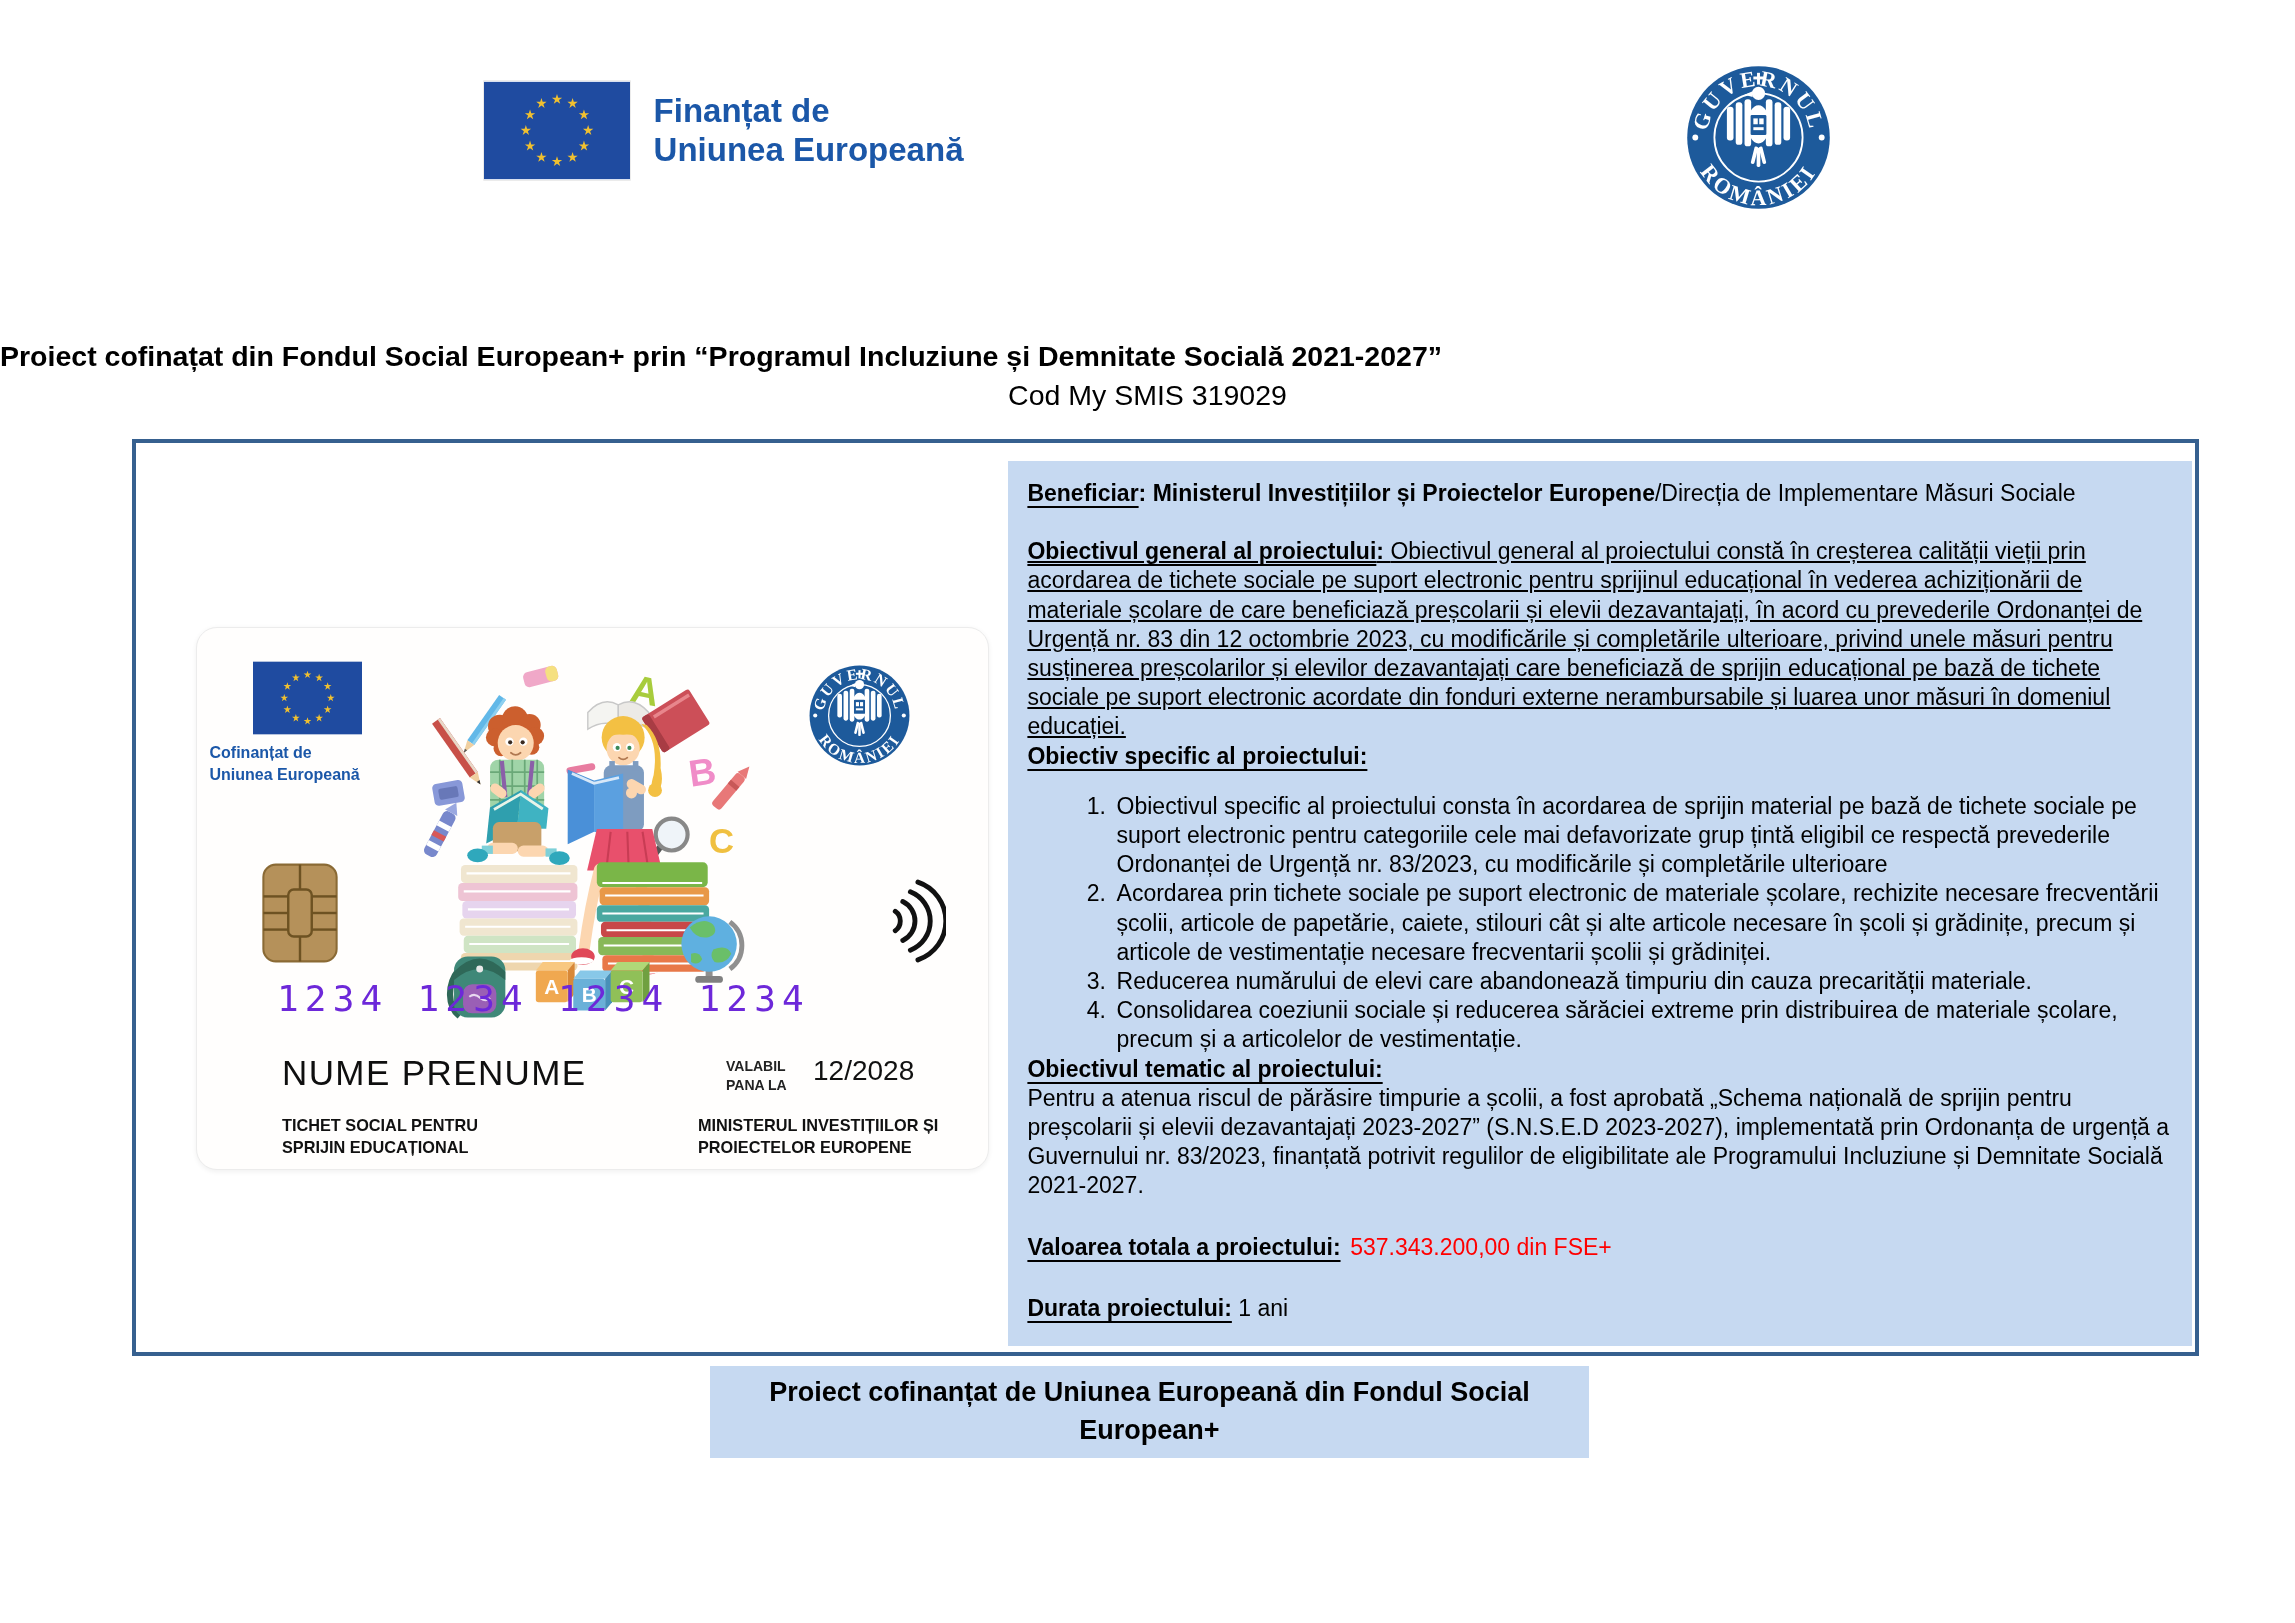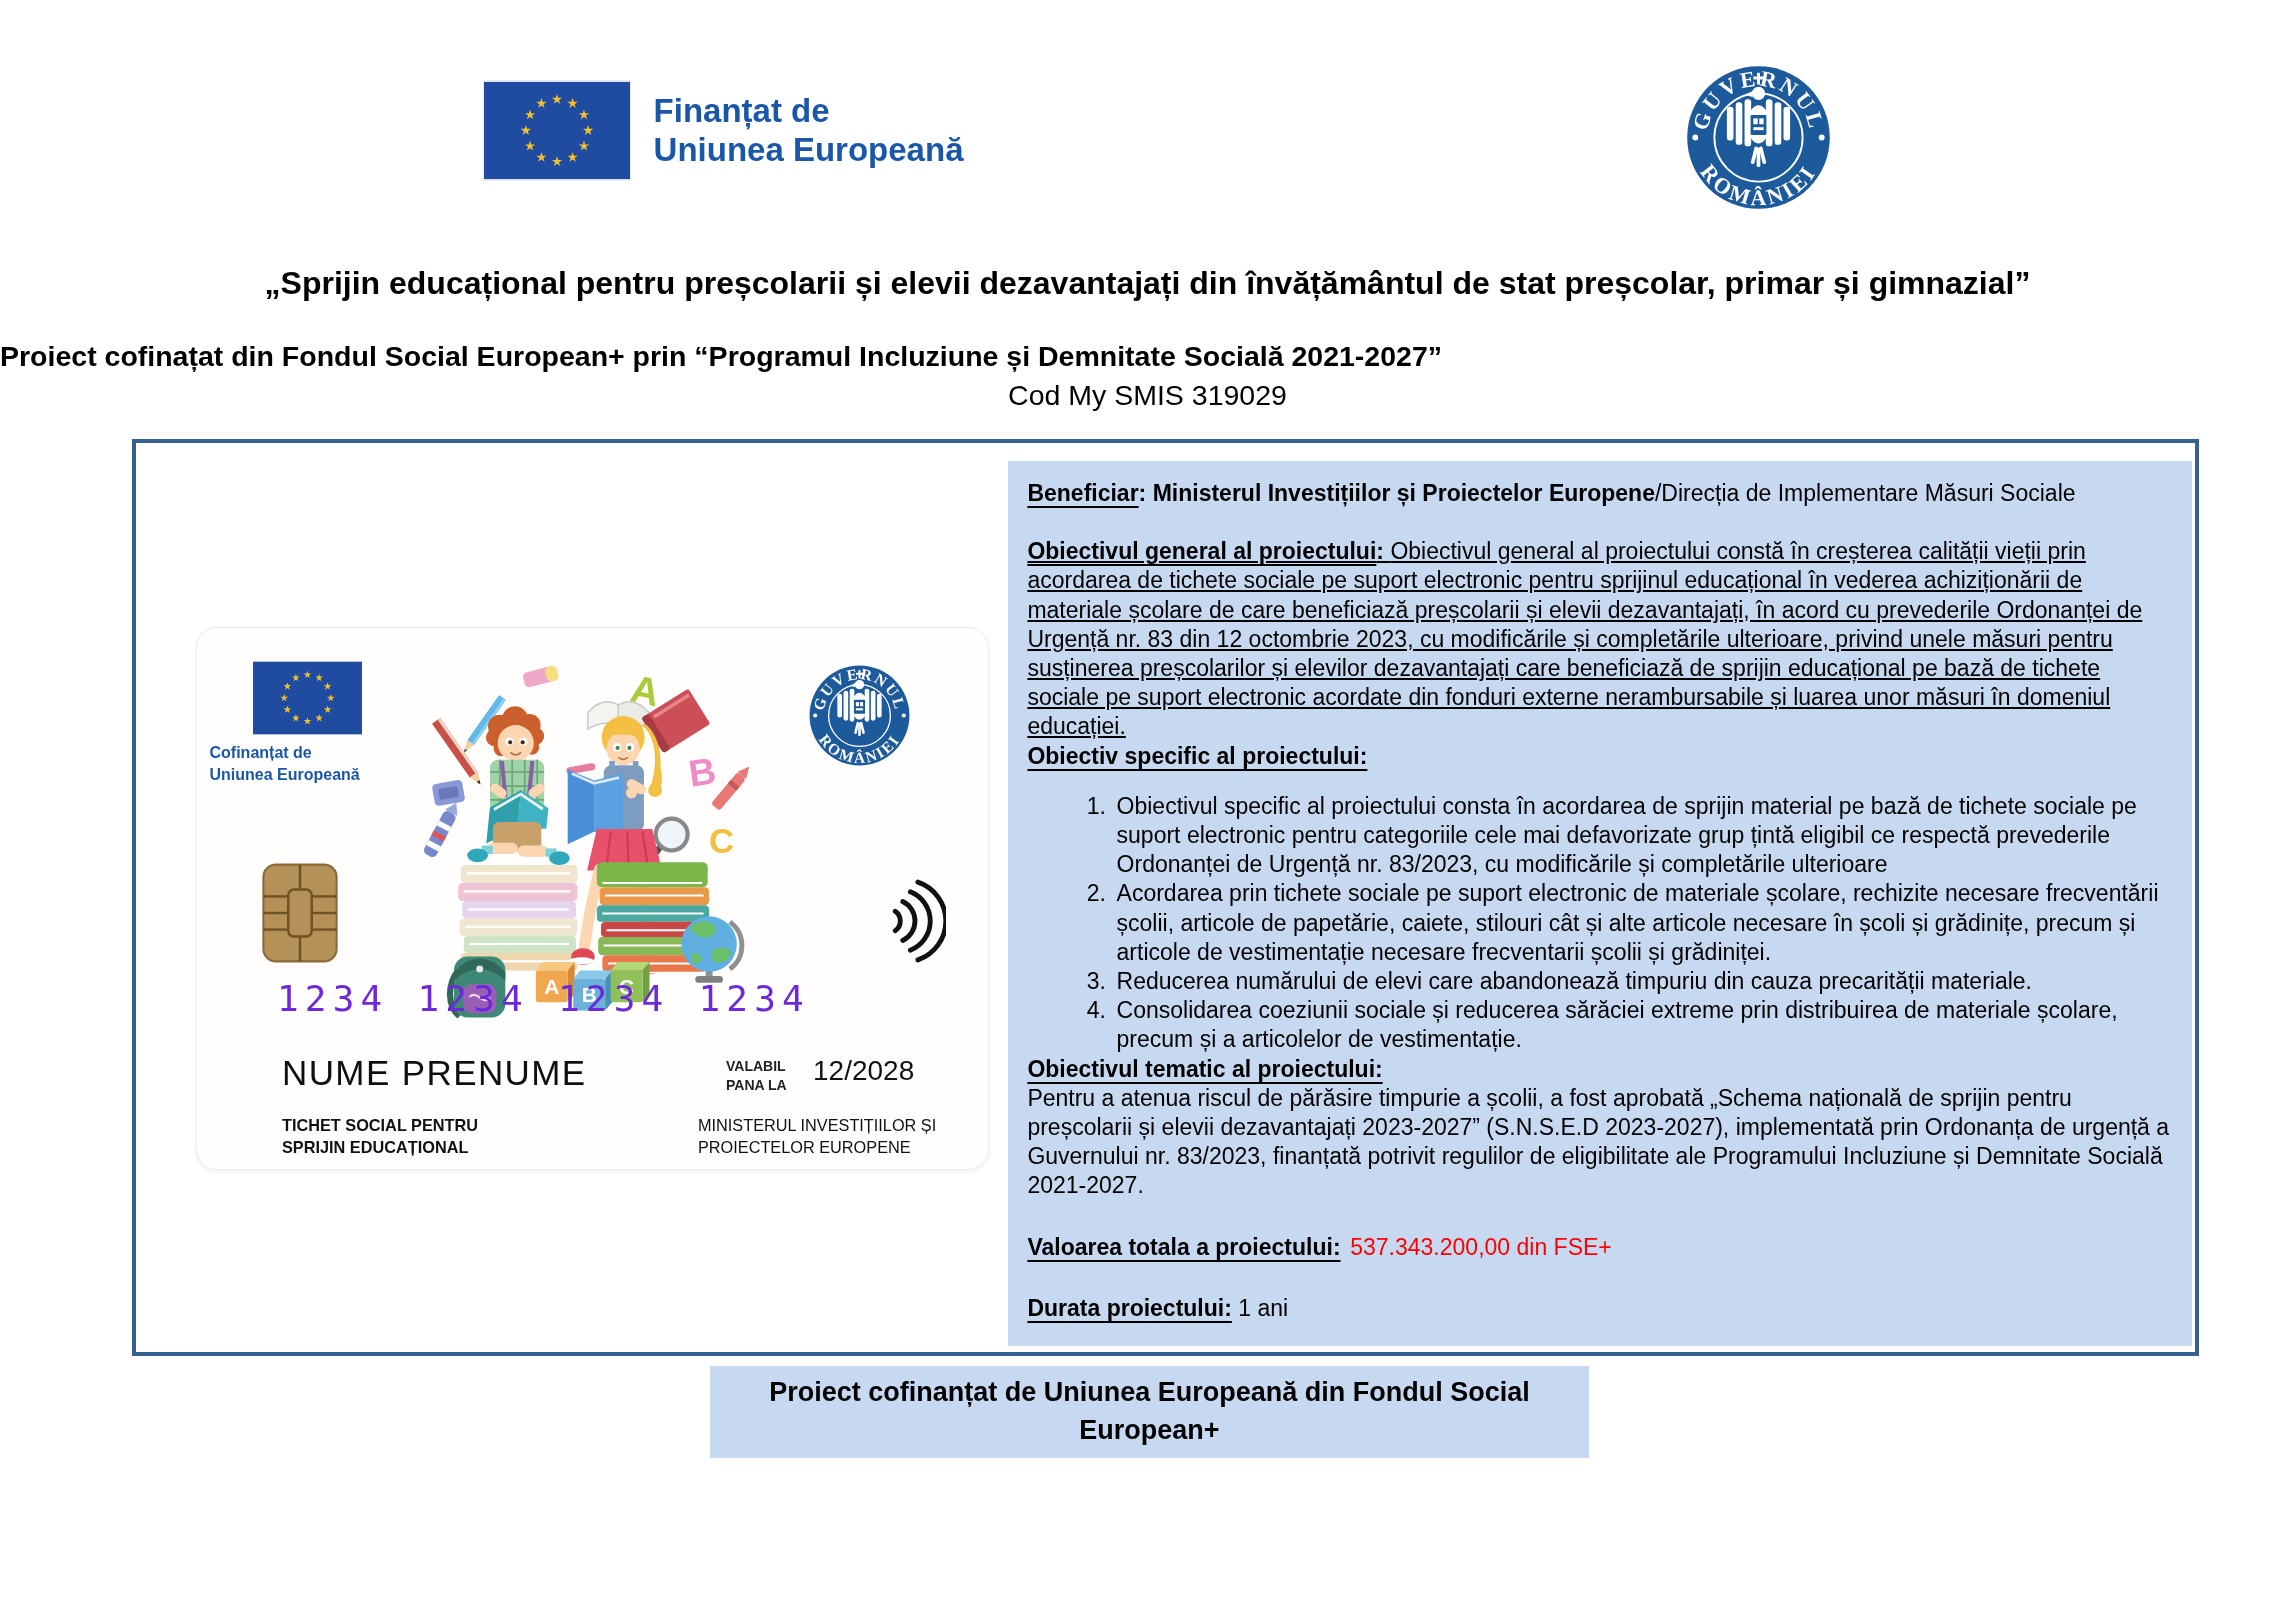--- a/index.html
+++ b/index.html
@@ -49,21 +49,21 @@
   .card-contactless{position:absolute;left:695px;top:239px;width:54px;height:108px;}
   .card-number{position:absolute;left:80px;top:350px;font-family:"DejaVu Sans Mono",monospace;
         font-size:36px;letter-spacing:6.2px;color:#6d28d9;z-index:5;white-space:nowrap;}
   .card-number .grp{margin-right:29px;}
   .card-number .grp:last-child{margin-right:0;}
   .card-name{position:absolute;left:85px;top:425px;font-size:35px;letter-spacing:1.4px;color:#0f0f0f;}
   .card-valid-label{position:absolute;left:529px;top:429px;font-size:14px;font-weight:600;
         color:#222;line-height:1.35;}
   .card-valid-value{position:absolute;left:616px;top:427px;font-size:28px;color:#111;}
   .card-type{position:absolute;left:85px;top:486px;font-size:16.3px;font-weight:bold;line-height:1.38;color:#111;}
-  .card-issuer{position:absolute;left:501px;top:486px;font-size:16.3px;font-weight:normal;line-height:1.38;color:#111;}
+  .card-issuer{position:absolute;left:501px;top:486px;font-size:16.3px;font-weight:bold;line-height:1.38;color:#111;}
 
   
   .footer-box{position:absolute;left:710px;top:1366px;width:879px;min-height:85px;
         background:#c6d9f1;box-sizing:border-box;padding:8.3px 19.4px;text-align:center;
         font-size:27px;font-weight:bold;line-height:1.4;}
 </style>
 </head>
 <body>
 
 <svg width="0" height="0" style="position:absolute" aria-hidden="true">
@@ -130,21 +130,20 @@
     <circle cx="14" cy="100" r="4" fill="#ffffff"></circle>
     <circle cx="186" cy="100" r="4" fill="#ffffff"></circle>
     <text font-size="30" font-weight="bold" fill="#ffffff" letter-spacing="4" font-family="Liberation Serif, serif">
       <textPath href="#arcT" startOffset="50%" text-anchor="middle">GUVERNUL</textPath>
     </text>
     <text font-size="30" font-weight="bold" fill="#ffffff" letter-spacing="4" font-family="Liberation Serif, serif">
       <textPath href="#arcB" startOffset="50%" text-anchor="middle">ROMÂNIEI</textPath>
     </text>
   </svg>
 
-  <div class="doc-title">„Sprijin educațional pentru preșcolarii și elevii dezavantajați din învățământul de stat preșcolar, primar și gimnazial”</div>
   <div class="doc-subtitle">Proiect cofinațat din Fondul Social European+ prin “Programul Incluziune și Demnitate Socială 2021-2027”</div>
   <div class="doc-smis">Cod My SMIS 319029</div>
 
   <div class="main-box">
 
     <div class="card" style="position:absolute;left:60px;top:184px;">
       <svg class="card-flag" viewBox="0 0 300 200">
         <use href="#euflag-art"></use>
       </svg>
       <div class="card-cofinance">

